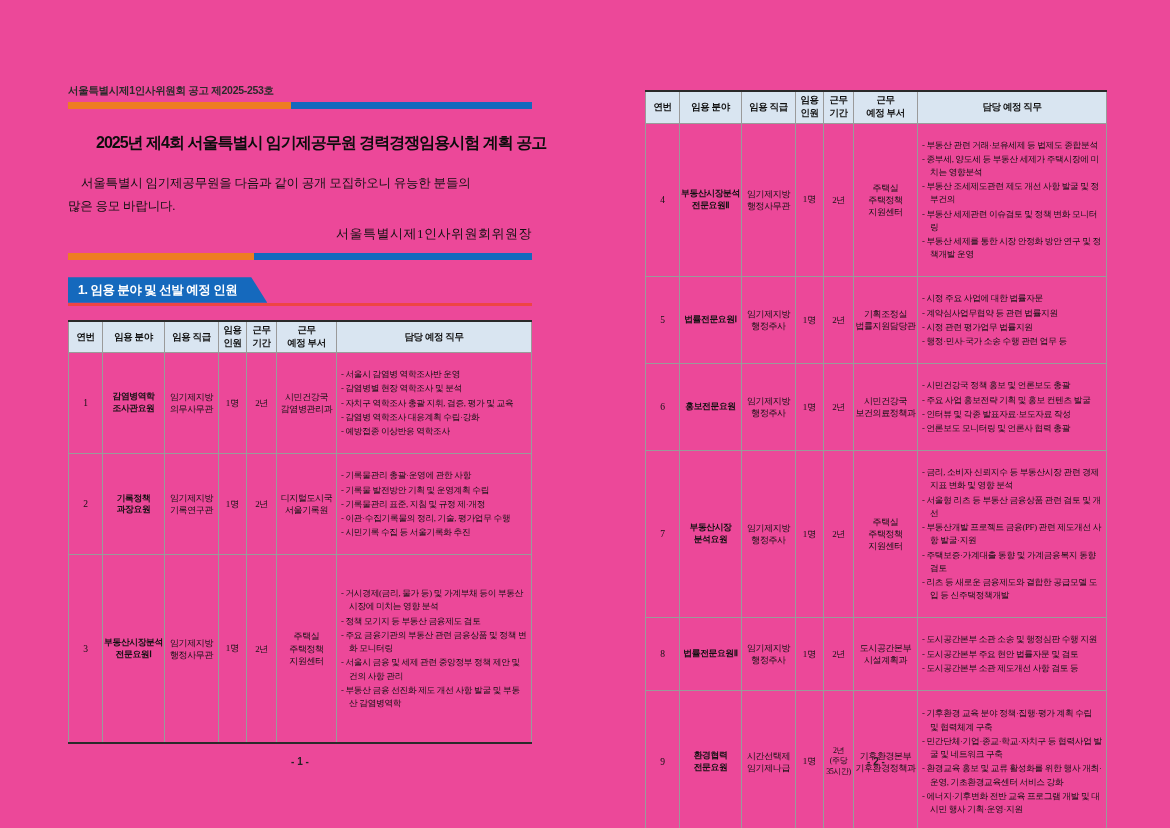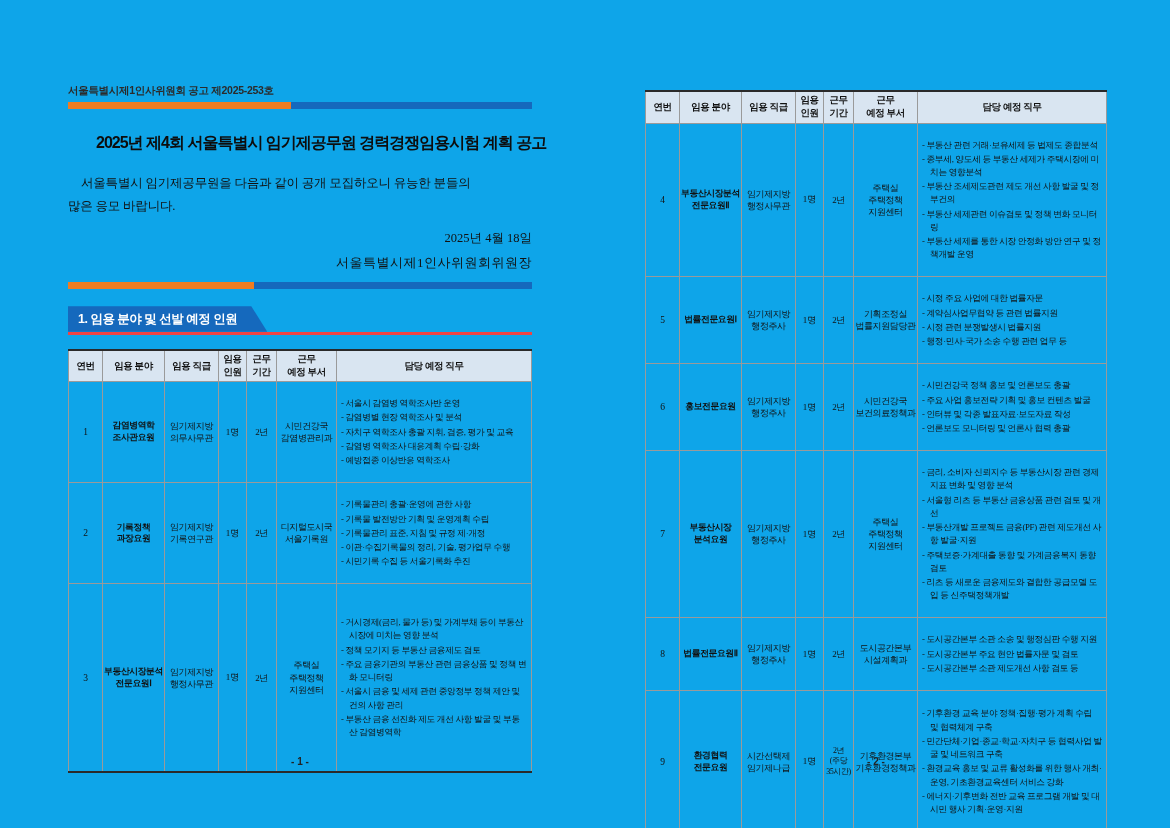--- a/index.html
+++ b/index.html
@@ -1,17 +1,17 @@
 <!DOCTYPE html>
 <html><head>
 <meta charset="utf-8">
 <style>
   * { margin:0; padding:0; box-sizing:border-box; }
   html,body { background:#ffffff; }
-  .canvas { position:relative; width:1170px; height:828px; background:#0ea5e9; overflow:hidden;
+  .canvas { position:relative; width:1170px; height:828px; background:#ec4899; overflow:hidden;
             font-family:"Liberation Serif", serif; color:#111; }
   .page { position:absolute; }
   .page1 { left:68px; top:84px; width:464px; }
   .page2 { left:645px; top:90px; width:462px; }
 
   .notice-no { font-family:"Liberation Sans", sans-serif; font-weight:bold; font-size:10.5px;
                color:#2b2b2b; letter-spacing:-0.3px; }
 
   .bar { display:flex; height:7px; margin-top:4px; }
   .bar .seg-orange { background:#EE7D22; }
@@ -75,21 +75,20 @@
       <span class="seg-blue"></span>
     </div>
 
     <div class="doc-title">2025년 제4회 서울특별시 임기제공무원 경력경쟁임용시험 계획 공고</div>
 
     <div class="intro">
         <span class="ln">서울특별시 임기제공무원을 다음과 같이 공개 모집하오니 유능한 분들의</span>
         <span class="ln">많은 응모 바랍니다.</span>
       </div>
 
-    <div class="doc-date">2025년 4월 18일</div>
     <div class="doc-signer">서울특별시제1인사위원회위원장</div>
 
     <div class="bar bar2">
       <span class="seg-orange"></span>
       <span class="seg-blue"></span>
     </div>
 
     <div class="section-header">
       <span class="section-box">1. 임용 분야 및 선발 예정 인원</span>
     </div>
@@ -296,21 +295,21 @@
           <td class="period">
               <span class="ln">2년</span>
             </td>
           <td class="dept">
               <span class="ln">기획조정실</span>
               <span class="ln">법률지원담당관</span>
             </td>
           <td class="duties">
               <div class="duty">- 시정 주요 사업에 대한 법률자문</div>
               <div class="duty">- 계약심사업무협약 등 관련 법률지원</div>
-              <div class="duty">- 시정 관련 분쟁발생시 법률지원</div>
+              <div class="duty">- 시정 관련 평가업무 법률지원</div>
               <div class="duty">- 행정·민사·국가 소송 수행 관련 업무 등</div>
             </td>
         </tr>
         <tr class="h78">
           <td class="no">6</td>
           <td class="field">
               <span class="ln">홍보전문요원</span>
             </td>
           <td class="grade">
               <span class="ln">임기제지방</span>

